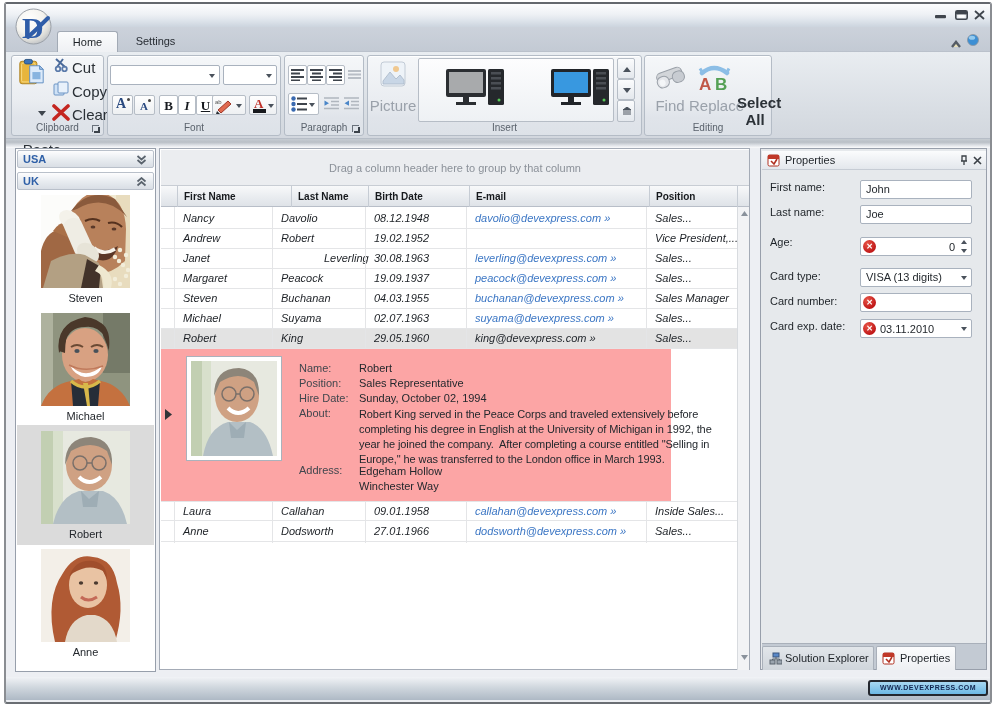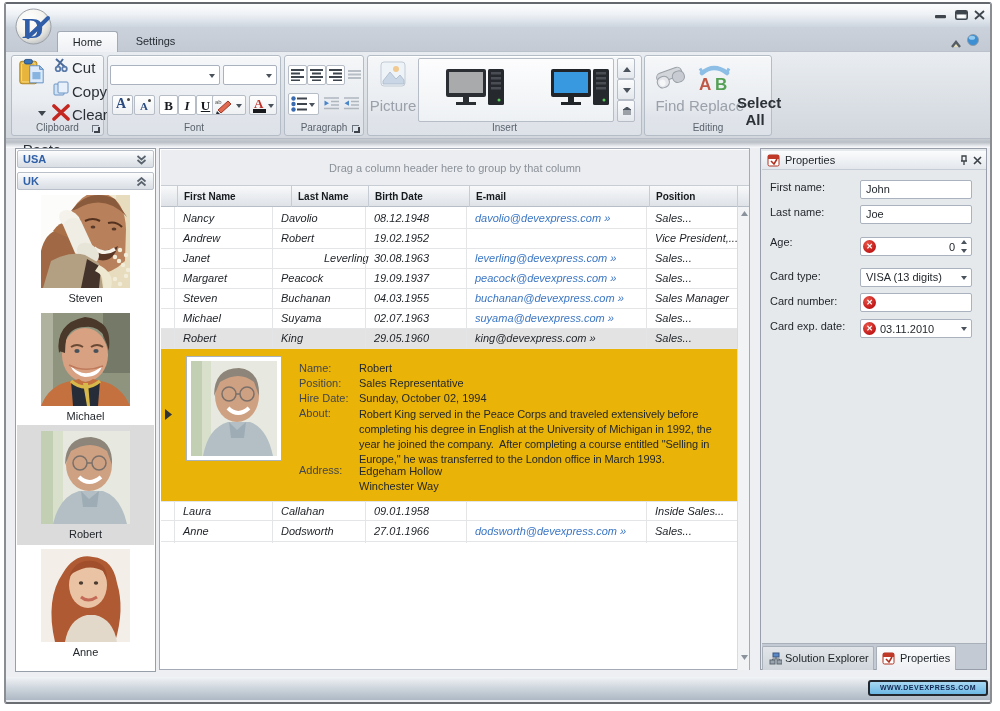--- a/index.html
+++ b/index.html
@@ -468,21 +468,21 @@
     <div class="gcell" style="left:487px;width:90px;">Sales...</div>
   </div>
   <div class="grow" style="top:180px;background:#e3e3e3;">
     <div class="gcell" style="left:15px;width:98px;">Robert</div>
       <div class="gcell" style="left:113px;width:93px;">King</div>
     <div class="gcell" style="left:206px;width:101px;">29.05.1960</div>
     <div class="gcell" style="left:307px;width:180px;color:#23282e;">king@devexpress.com <span style="color:#23282e;">»</span></div>
     <div class="gcell" style="left:487px;width:90px;">Sales...</div>
   </div>
 
-  <div class="abs" style="left:1px;top:200px;width:577px;height:152px;background:#eab308;">
+  <div class="abs" style="left:1px;top:200px;width:510px;height:152px;background:#fca5a5;">
     <svg class="abs" style="left:25px;top:7px;" width="96" height="105" viewBox="0 0 96 105">
       <rect x="0.5" y="0.5" width="95" height="104" fill="#fff" stroke="#aab2bc"></rect>
       <rect x="5" y="5" width="86" height="95" fill="#e7e9e0"></rect>
       <rect x="5" y="5" width="16" height="95" fill="#c2cfb2"></rect>
       <rect x="16" y="5" width="9" height="95" fill="#d8e0cc"></rect>
       <ellipse cx="51" cy="40" rx="22" ry="26" fill="#cfa183"></ellipse>
       <path d="M28 40 Q28 12 53 12 Q74 14 73 40 L68 26 Q53 14 34 26 Z" fill="#8d8579"></path>
       <path d="M17 100 Q22 72 42 66 L64 66 Q81 72 87 100 Z" fill="#b3bfc5"></path>
       <path d="M43 66 L51 74 L60 66 L58 82 L45 82 Z" fill="#9eadb5"></path>
       <circle cx="43" cy="38" r="7" fill="none" stroke="#7a706a" stroke-width="1.5"></circle>
@@ -503,20 +503,21 @@
   </div>
 
   <svg class="abs" style="left:5px;top:260px;" width="7" height="11">
       <path d="M0 0 L7 5.5 L0 11 z" fill="#2e3338"></path>
     </svg>
 
   <div class="grow" style="top:352px;border-top:1px solid #e4e5e7;">
     <div class="gcell" style="left:15px;width:98px;">Laura</div>
       <div class="gcell" style="left:113px;width:93px;">Callahan</div>
     <div class="gcell" style="left:206px;width:101px;">09.01.1958</div>
+    <div class="gcell glink" style="left:307px;width:180px;">callahan@devexpress.com <span class="garr">»</span></div>
     <div class="gcell" style="left:487px;width:90px;">Inside Sales...</div>
   </div>
   <div class="grow" style="top:373px;">
     <div class="gcell" style="left:15px;width:98px;">Anne</div>
       <div class="gcell" style="left:113px;width:93px;">Dodsworth</div>
     <div class="gcell" style="left:206px;width:101px;">27.01.1966</div>
     <div class="gcell glink" style="left:307px;width:180px;">dodsworth@devexpress.com <span class="garr">»</span></div>
     <div class="gcell" style="left:487px;width:90px;">Sales...</div>
   </div>
 

